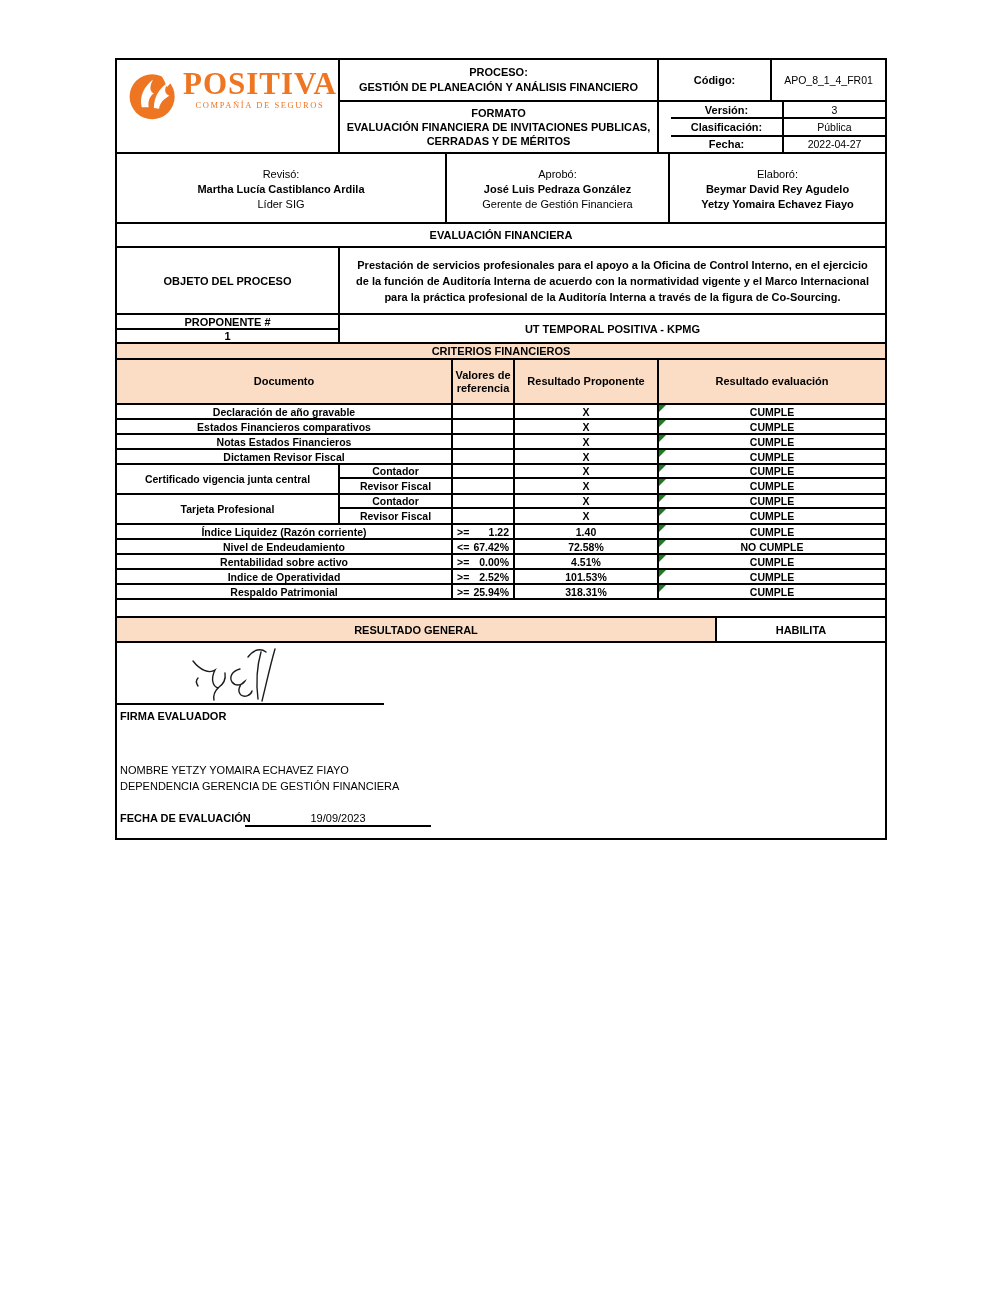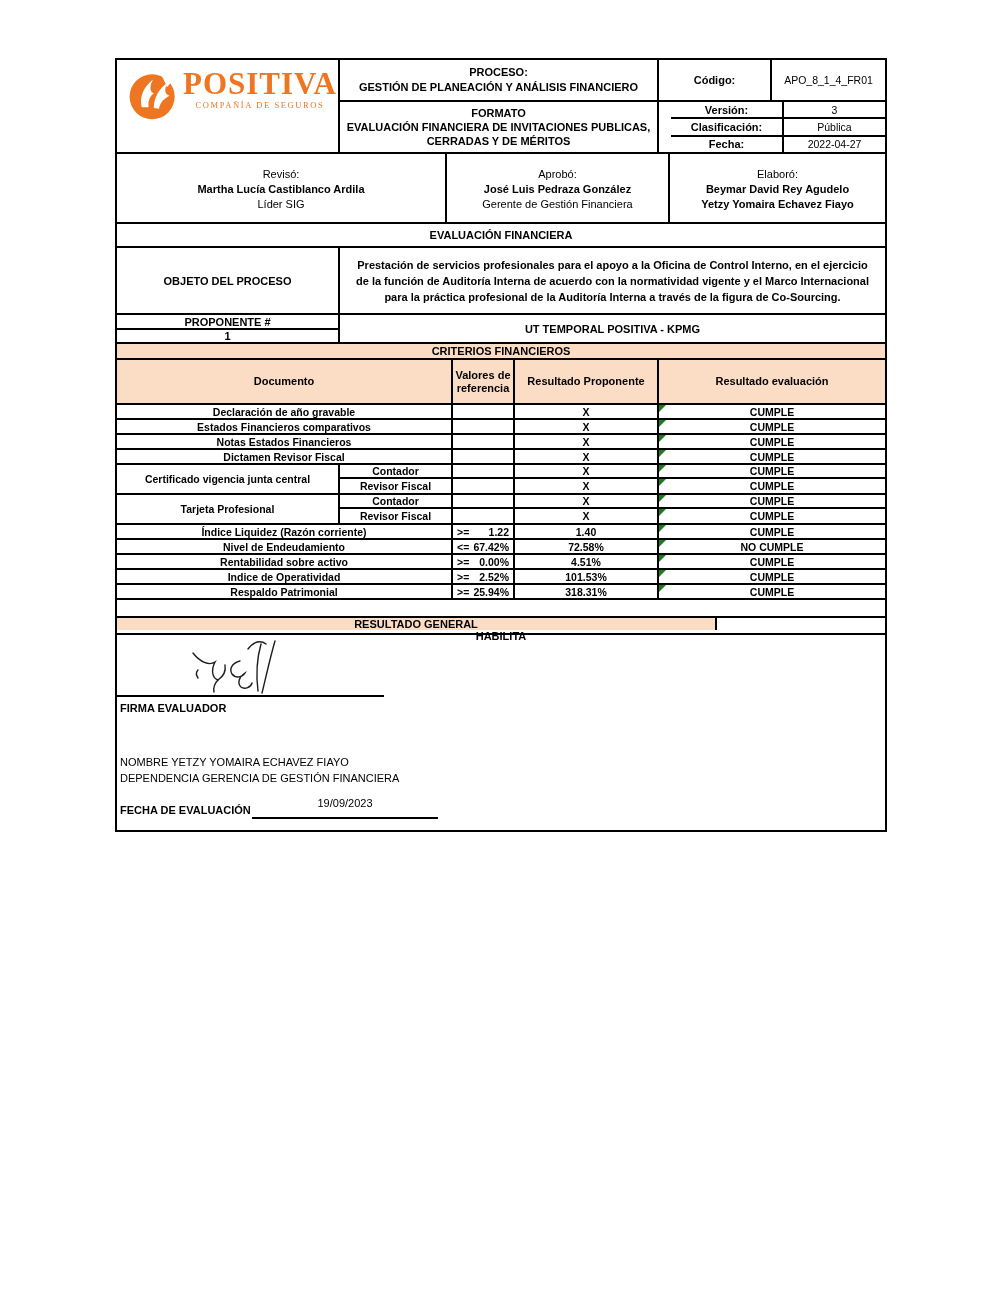--- a/index.html
+++ b/index.html
@@ -78,35 +78,35 @@
   .ce{flex:1;position:relative;}
   .cgroup{display:flex;height:30px;border-bottom:2px solid var(--line);}
   .gcol{flex:1;display:flex;flex-direction:column;}
   .grow{display:flex;height:15px;}
   .grow:first-child{border-bottom:2px solid var(--line);}
   .grow .csub,.grow .cref,.grow .cres{height:100%;}
   .corner{position:absolute;left:0;top:0;width:0;height:0;
           border-top:7px solid var(--green);border-right:7px solid transparent;}
 
   .empty-row{height:18px;border-bottom:2px solid var(--line);}
-  .rg{display:flex;height:17px;border-bottom:2px solid var(--line);flex-direction:column;}
+  .rg{display:flex;height:25px;border-bottom:2px solid var(--line);}
   .rg-label{width:600px;background:var(--peach);border-right:2px solid var(--line);font-size:11px;}
   .rg-value{flex:1;font-size:11px;}
 
   
   .sig{position:relative;height:195px;}
   .sig-img{position:absolute;left:68px;top:2px;}
   .sig-line{position:absolute;left:0;top:60px;width:267px;border-bottom:2px solid var(--line);}
   .firma{position:absolute;left:3px;top:67px;font-size:11px;font-weight:bold;}
   .nombre{position:absolute;left:3px;top:121px;font-size:11px;}
   .dependencia{position:absolute;left:3px;top:137px;font-size:11px;}
   .fecha-lbl{position:absolute;left:3px;top:169px;font-size:11px;font-weight:bold;}
-  .date-line{position:absolute;left:135px;top:160px;width:186px;height:24px;
+  .date-line{position:absolute;left:128px;top:160px;width:186px;height:24px;
              border-bottom:2px solid var(--line);display:flex;align-items:flex-end;
-             justify-content:center;font-size:11px;padding-bottom:8px;}
+             justify-content:center;font-size:11px;padding-bottom:1px;}
 </style>
 </head>
 <body>
 
 <div class="page">
   <div class="sheet">
 
     <div class="hdr bb">
       <div class="logo-cell br">
         <span>

